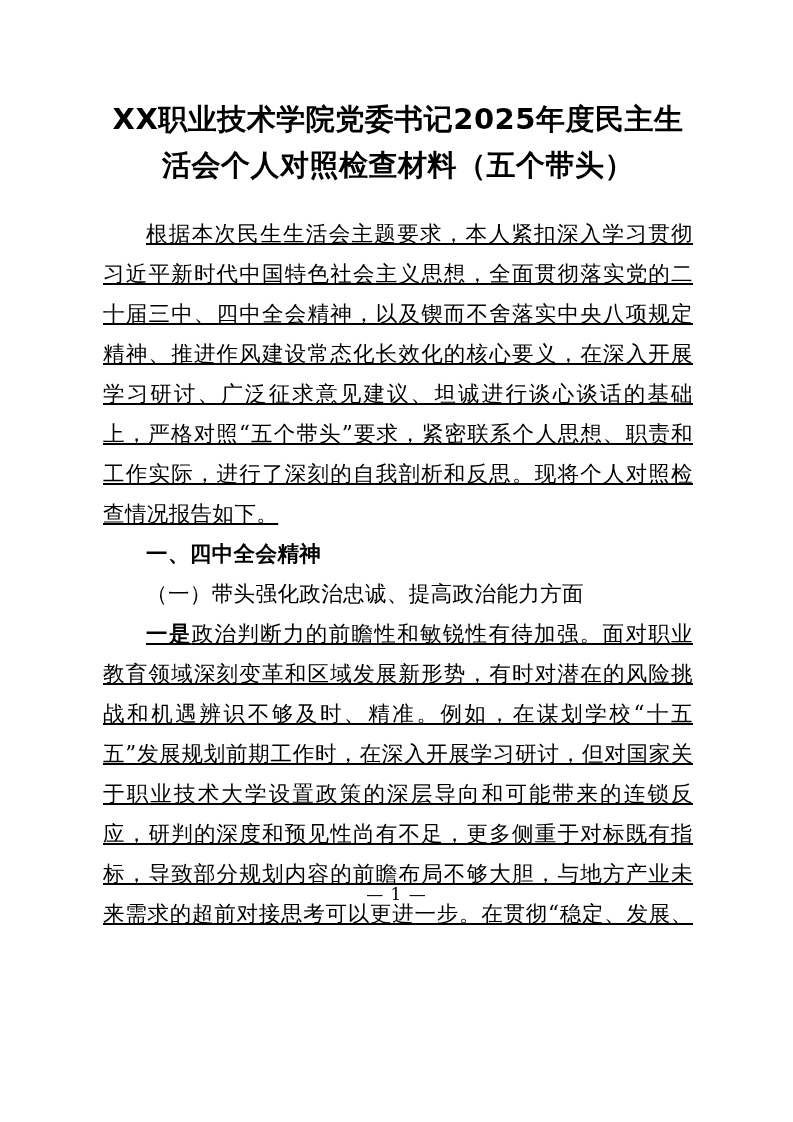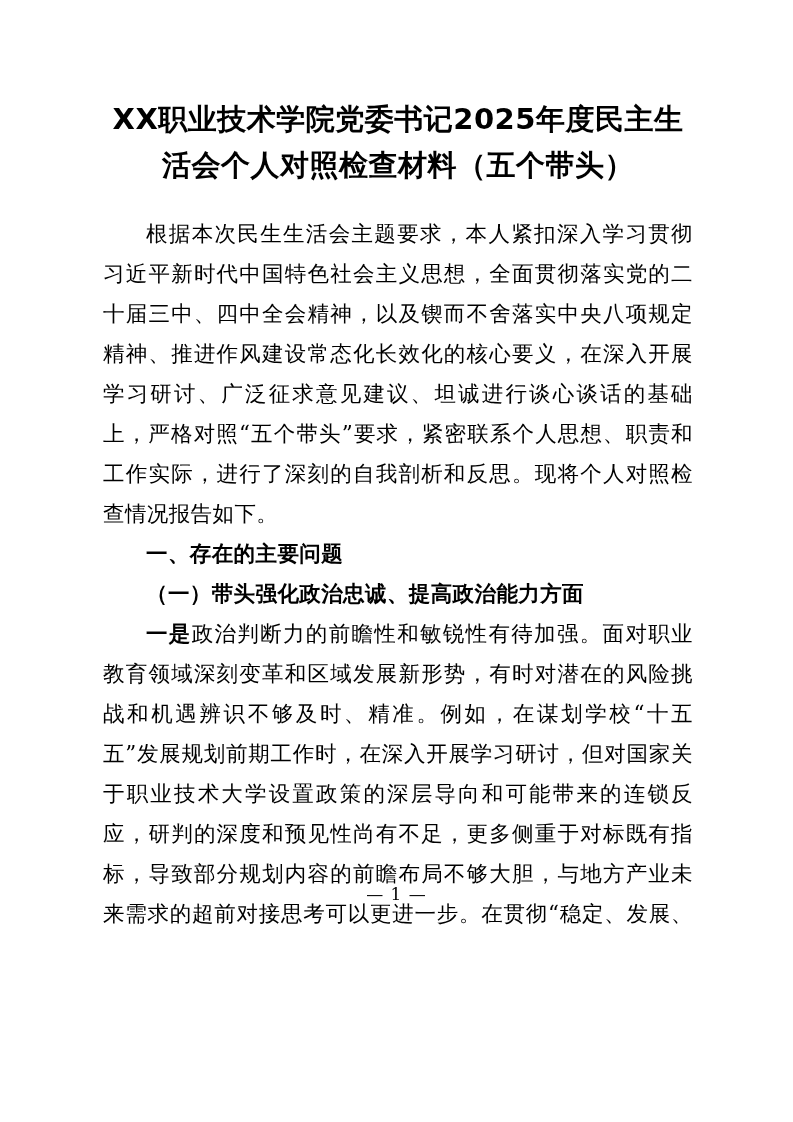--- a/index.html
+++ b/index.html
@@ -37,33 +37,34 @@
     color: #000;
   }
   .para {
     font-size: 21.5px;
     line-height: 40px;
     text-align: justify;
     text-justify: inter-ideograph;
     margin: 0;
     text-indent: 2em;
     letter-spacing: 0.4px;
+    text-decoration: underline;
   }
   .heading1 {
     font-family: "DejaVu Sans", "Liberation Sans", sans-serif;
     font-weight: bold;
     font-size: 21.5px;
     line-height: 40px;
     margin: 0;
     text-indent: 2em;
     letter-spacing: 0.4px;
   }
   .heading2 {
     font-family: "DejaVu Sans", "Liberation Sans", sans-serif;
-    font-weight: bold;
+    font-weight: normal;
     font-size: 21.5px;
     line-height: 40px;
     margin: 0;
     text-indent: 2em;
     letter-spacing: 0.4px;
   }
   .lead-bold {
     font-family: "DejaVu Sans", "Liberation Sans", sans-serif;
     font-weight: bold;
   }
@@ -85,21 +86,21 @@
 
 <div class="page">
   <div class="content">
 
     <h1 class="doc-title">XX职业技术学院党委书记2025年度民主生活会个人对照检查材料（五个带头）</h1>
 
     <div class="spacer-sm"></div>
 
     <p class="para">根据本次民生生活会主题要求，本人紧扣深入学习贯彻习近平新时代中国特色社会主义思想，全面贯彻落实党的二十届三中、四中全会精神，以及锲而不舍落实中央八项规定精神、推进作风建设常态化长效化的核心要义，在深入开展学习研讨、广泛征求意见建议、坦诚进行谈心谈话的基础上，严格对照“五个带头”要求，紧密联系个人思想、职责和工作实际，进行了深刻的自我剖析和反思。现将个人对照检查情况报告如下。</p>
 
-    <p class="heading1">一、存在的主要问题</p>
+    <p class="heading1">一、四中全会精神</p>
 
     <p class="heading2">（一）带头强化政治忠诚、提高政治能力方面</p>
 
     <p class="para">
       <span class="lead-bold">一是</span><span>政治判断力的前瞻性和敏锐性有待加强。面对职业教育领域深刻变革和区域发展新形势，有时对潜在的风险挑战和机遇辨识不够及时、精准。例如，在谋划学校“十五五”发展规划前期工作时，在深入开展学习研讨，但对国家关于职业技术大学设置政策的深层导向和可能带来的连锁反应，研判的深度和预见性尚有不足，更多侧重于对标既有指标，导致部分规划内容的前瞻布局不够大胆，与地方产业未来需求的超前对接思考可以更进一步。在贯彻“稳定、发展、生态、强边”四件大事结合职业教育落地时，对“稳定”与“发展”的内在统一性把握，有时在具体工作部署中未能完全做到同步谋划、一体推进，存在一定的时序差。</span>
     </p>
 
     <p class="para">
       <span class="lead-bold">二是</span><span>政治领悟力的贯通性和转化度有待提升。对党的创新</span>
     </p>

